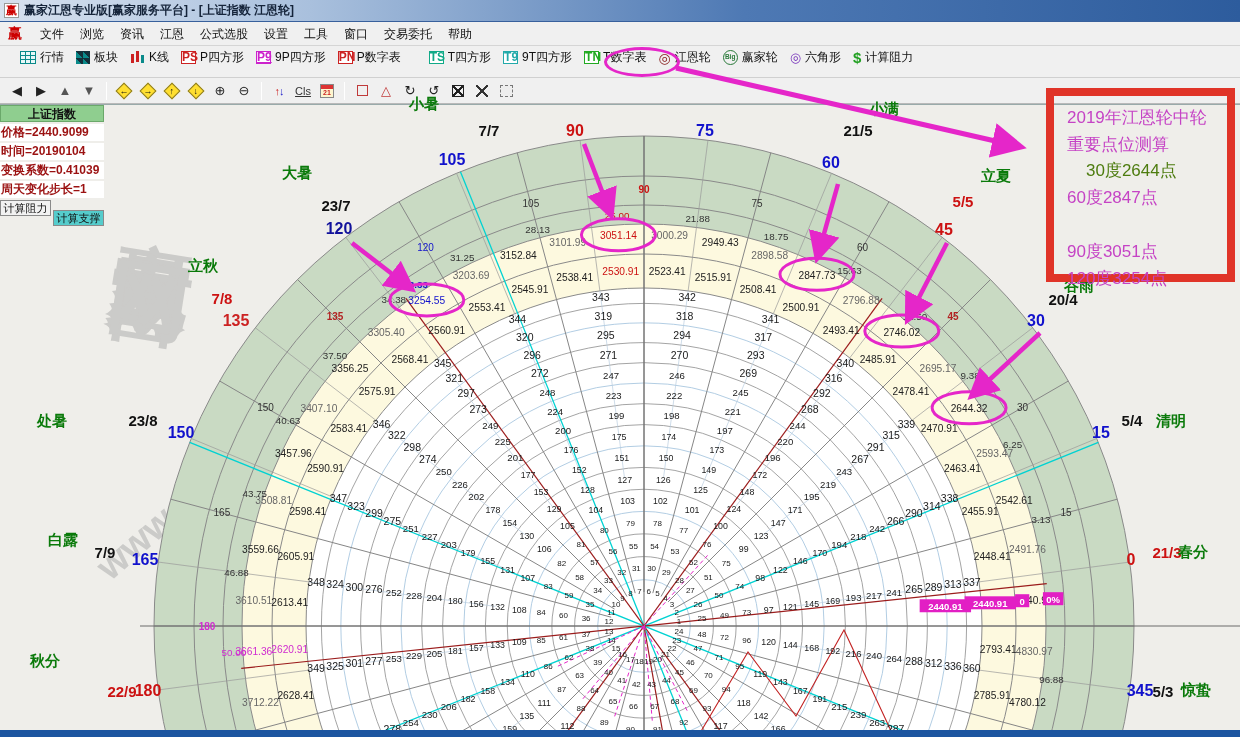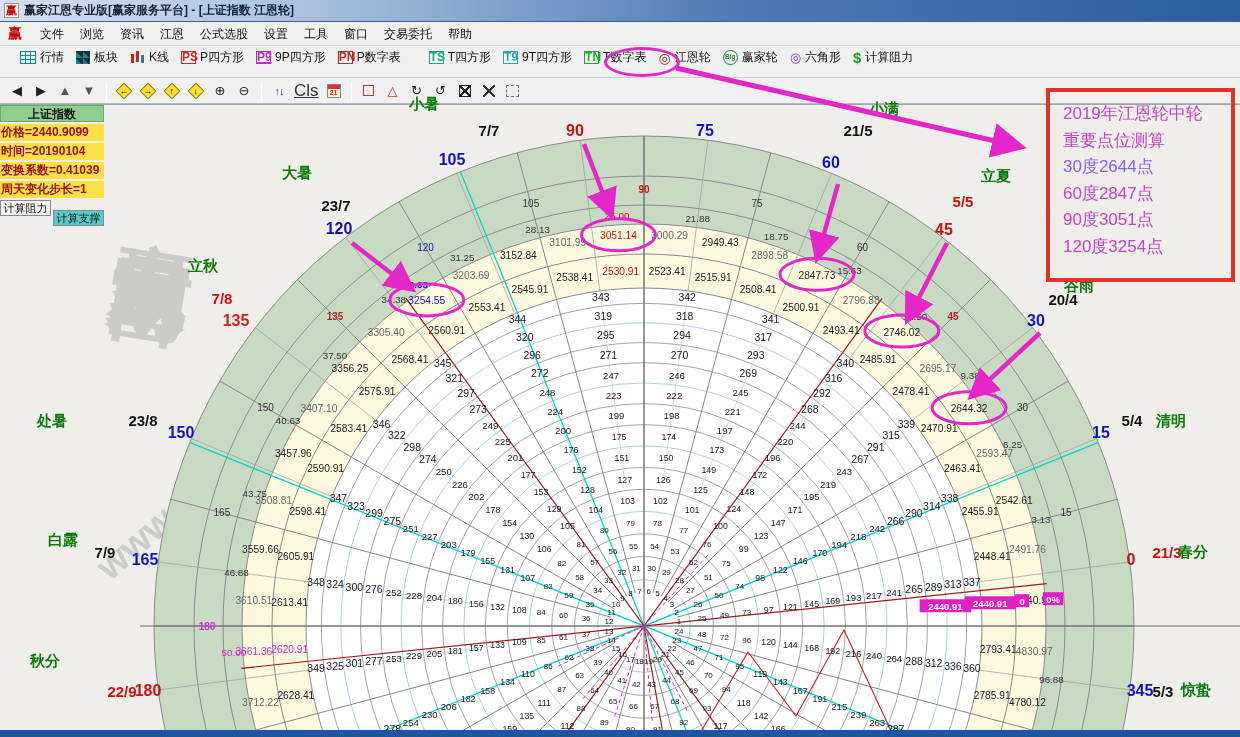--- a/index.html
+++ b/index.html
@@ -53,41 +53,41 @@
   .sq-red{width:11px;height:11px;border:1.5px solid #c03a3a;}
   .xbox{width:12px;height:12px;border:1.5px solid #222;background:
      linear-gradient(45deg,transparent 44%,#222 44% 56%,transparent 56%),
      linear-gradient(-45deg,transparent 44%,#222 44% 56%,transparent 56%);}
   .xplain{width:12px;height:12px;background:
      linear-gradient(45deg,transparent 42%,#333 42% 58%,transparent 58%),
      linear-gradient(-45deg,transparent 42%,#333 42% 58%,transparent 58%);}
   .dashedbox{width:13px;height:12px;border:1px dashed #777;background:#eee;}
   .t-ud{font-size:11px;font-weight:bold;letter-spacing:-1px;}
   .t-ud .u{color:#c22;} .t-ud .d{color:#22c;}
-  .cls-txt{font-size:17px;color:#333;text-decoration:underline;}
+  .cls-txt{font-size:11px;color:#333;text-decoration:underline;}
   
   .chart-bg{position:absolute;left:0;top:104px;width:1240px;height:627px;background:#efeeea;border-top:1px solid #9aa;}
   .wm{position:absolute;color:#9c9c9c;font-weight:bold;pointer-events:none;}
   .wm-brand{left:112px;top:178px;font-size:82px;opacity:.42;writing-mode:vertical-rl;letter-spacing:6px;
     transform:rotate(9deg);}
   .wm-url{left:88px;top:556px;font-size:38px;opacity:.42;transform:rotate(-41deg);transform-origin:left top;white-space:nowrap;}
   .wm-qq{left:366px;top:512px;font-size:23px;opacity:.5;letter-spacing:1px;}
   svg.layer{position:absolute;left:0;top:0;width:1240px;height:737px;pointer-events:none;}
   
   .panel{position:absolute;left:0;top:105px;width:104px;z-index:40;font-size:12px;}
   .panel .hdr{background:#8fce8f;border:1px solid #6aa86a;color:#111;font-weight:bold;text-align:center;
     height:17px;line-height:16px;margin-bottom:2px;}
-  .panel .row{background:#fde047;color:#9b1111;font-weight:bold;height:17px;line-height:16px;
+  .panel .row{background:#ffffff;color:#9b1111;font-weight:bold;height:17px;line-height:16px;
     white-space:nowrap;overflow:hidden;margin-bottom:2px;padding-left:1px;}
   .panel .btns{display:flex;gap:2px;}
   .panel .btn{flex:1;height:16px;line-height:15px;text-align:center;font-size:11px;border:1px solid #8a8a8a;
     background:#f2f2f2;color:#111;white-space:nowrap;}
   .panel .btn.alt{background:#55cccc;margin-top:10px;}
   
-  .anno-box{position:absolute;z-index:55;border:4px solid #0ea5e9;background:transparent;
+  .anno-box{position:absolute;z-index:55;border:8px solid #0ea5e9;background:transparent;
     padding:9px 0 0 13px;}
   .anno-box div{color:#c543c5;font-size:17px;line-height:26.5px;white-space:nowrap;}
   .bottom-strip{position:absolute;left:0;bottom:0;width:100%;height:7px;background:#1d55a0;z-index:70;}
   .ellipse-toolbar{position:absolute;z-index:60;border:3px solid #e526c9;border-radius:50%;pointer-events:none;}
 </style>
 </head>
 <body>
 
 <div class="window">
 
@@ -769,23 +769,23 @@
       </div>
     <div class="btns" id="panel-btns">
         <div class="btn">计算阻力</div>
         <div class="btn alt">计算支撑</div>
       </div>
   </div>
 
   <div class="anno-box" id="anno-box" style="left: 1046px; top: 88px; width: 189px; height: 194px; border-color: rgb(224, 52, 40);">
       <div style="color: rgb(197, 67, 197);">2019年江恩轮中轮</div>
       <div style="color: rgb(197, 67, 197);">重要点位测算</div>
-      <div style="color: #8b5cf6;">30度2644点</div>
+      <div style="color: #4d7c0f; margin-left: 19px;">30度2644点</div>
       <div style="color: rgb(197, 67, 197);">60度2847点</div>
-      <div style="color: rgb(197, 67, 197);">90度3051点</div>
+      <div style="color: rgb(197, 67, 197); margin-top: 28px;">90度3051点</div>
       <div style="color: rgb(197, 67, 197);">120度3254点</div>
     </div>
 
   <div class="ellipse-toolbar" id="tb-ellipse" style="left: 604px; top: 47px; width: 76px; height: 30px;"></div>
 
   <svg class="layer" id="overlay-svg" style="z-index:65">
       <defs>
         <marker id="ah" markerWidth="7" markerHeight="7" refX="5" refY="3.5" orient="auto">
           <path d="M0,0 L7,3.5 L0,7 Z" fill="#e526c9"></path>
         </marker>

